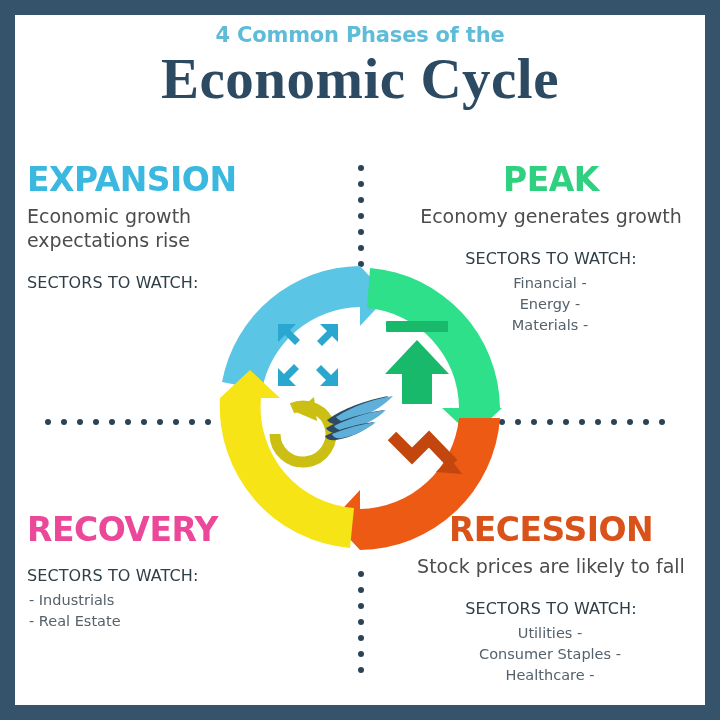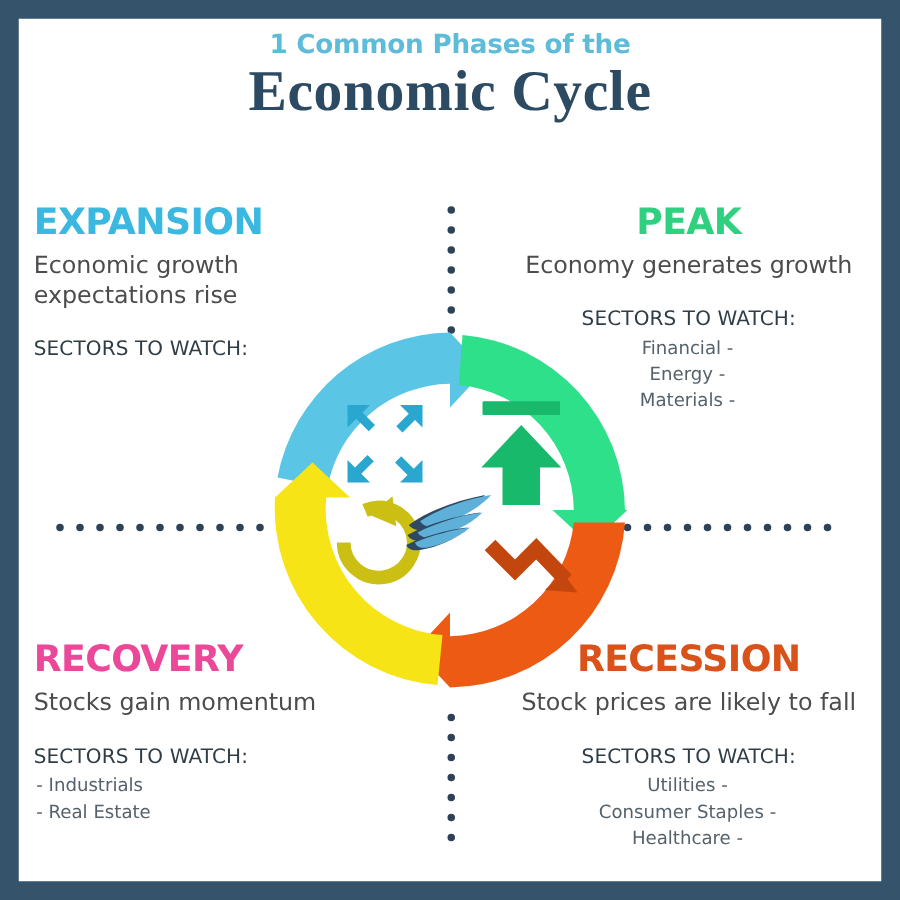--- a/index.html
+++ b/index.html
@@ -41,21 +41,21 @@
   }
   .eyebrow {
     font-size: 21px;
     font-weight: bold;
     letter-spacing: -0.2px;
     color: #5ebcd8;
     font-family: "DejaVu Sans", sans-serif;
   }
   .headline {
     font-family: "Liberation Serif", serif;
-    font-size: 46px;
+    font-size: 57px;
     font-weight: bold;
     color: #2d4a63;
     letter-spacing: 0.5px;
     line-height: 1.05;
     margin-top: 2px;
   }
 
   
   .quad {
     position: absolute;
@@ -64,21 +64,21 @@
   .quad.left  { left: 12px;  text-align: left;  }
   .quad.right { right: 4px; text-align: center; }
   .quad.tl { top: 148px; }
   .quad.tr { top: 148px; }
   .quad.bl { top: 498px; }
   .quad.br { top: 498px; }
 
   .phase-title {
     font-family: "DejaVu Sans", sans-serif;
     font-weight: bold;
-    font-size: 29px;
+    font-size: 33px;
     letter-spacing: -0.5px;
     line-height: 1;
   }
   .phase-desc {
     color: #4c4c4c;
     font-size: 19px;
     line-height: 1.25;
     margin-top: 9px;
     font-family: "DejaVu Sans", sans-serif;
   }
@@ -133,21 +133,21 @@
   }
   .wheel svg { display: block; width: 100%; height: 100%; }
 </style>
 </head>
 <body>
 
 <div id="infographic">
   <div class="canvas">
 
     <div class="header">
-      <div class="eyebrow">1 Common Phases of the</div>
+      <div class="eyebrow">4 Common Phases of the</div>
       <div class="headline">Economic Cycle</div>
     </div>
 
     <div class="dots vert" id="dots-top">
       <span></span>
         <span></span>
         <span></span>
         <span></span>
         <span></span>
         <span></span>
@@ -208,21 +208,20 @@
       <div class="sectors-head">SECTORS TO WATCH:</div>
       <ul class="sector-list">
         <li>Financial  -</li>
         <li>Energy  -</li>
         <li>Materials  -</li>
       </ul>
     </div>
 
     <div class="quad left bl">
       <div class="phase-title" style="color:#ec4899">RECOVERY</div>
-      <div class="phase-desc">Stocks gain momentum</div>
       <div class="sectors-head">SECTORS TO WATCH:</div>
       <ul class="sector-list">
         <li>- Industrials</li>
         <li>- Real Estate</li>
       </ul>
     </div>
 
     <div class="quad right br">
       <div class="phase-title" style="color:#d9521a">RECESSION</div>
       <div class="phase-desc">Stock prices are likely to fall</div>

